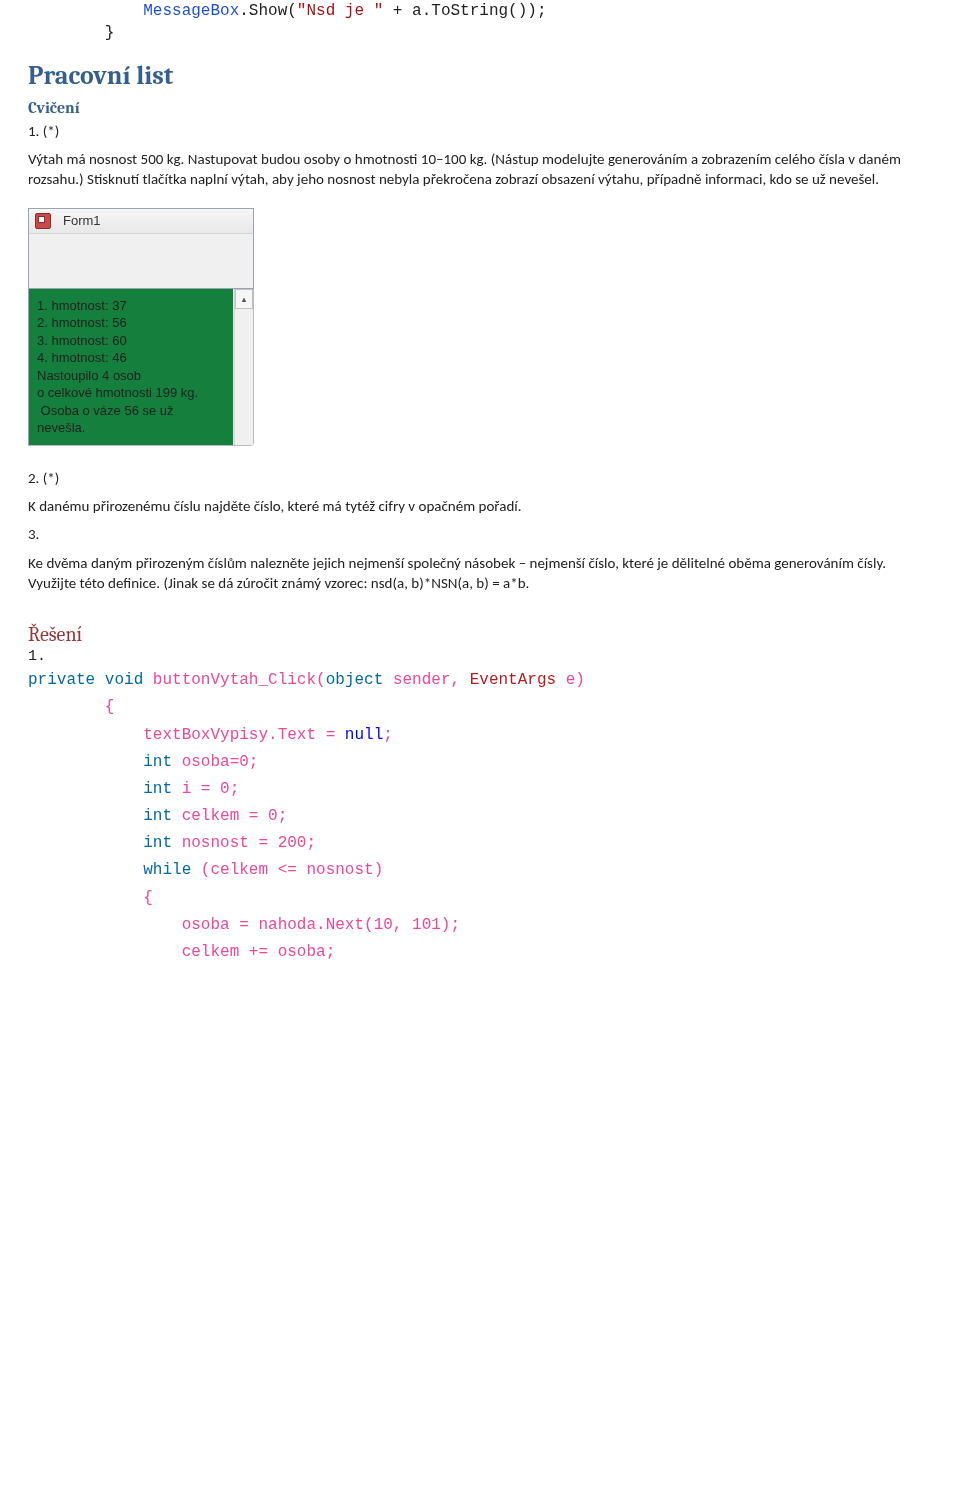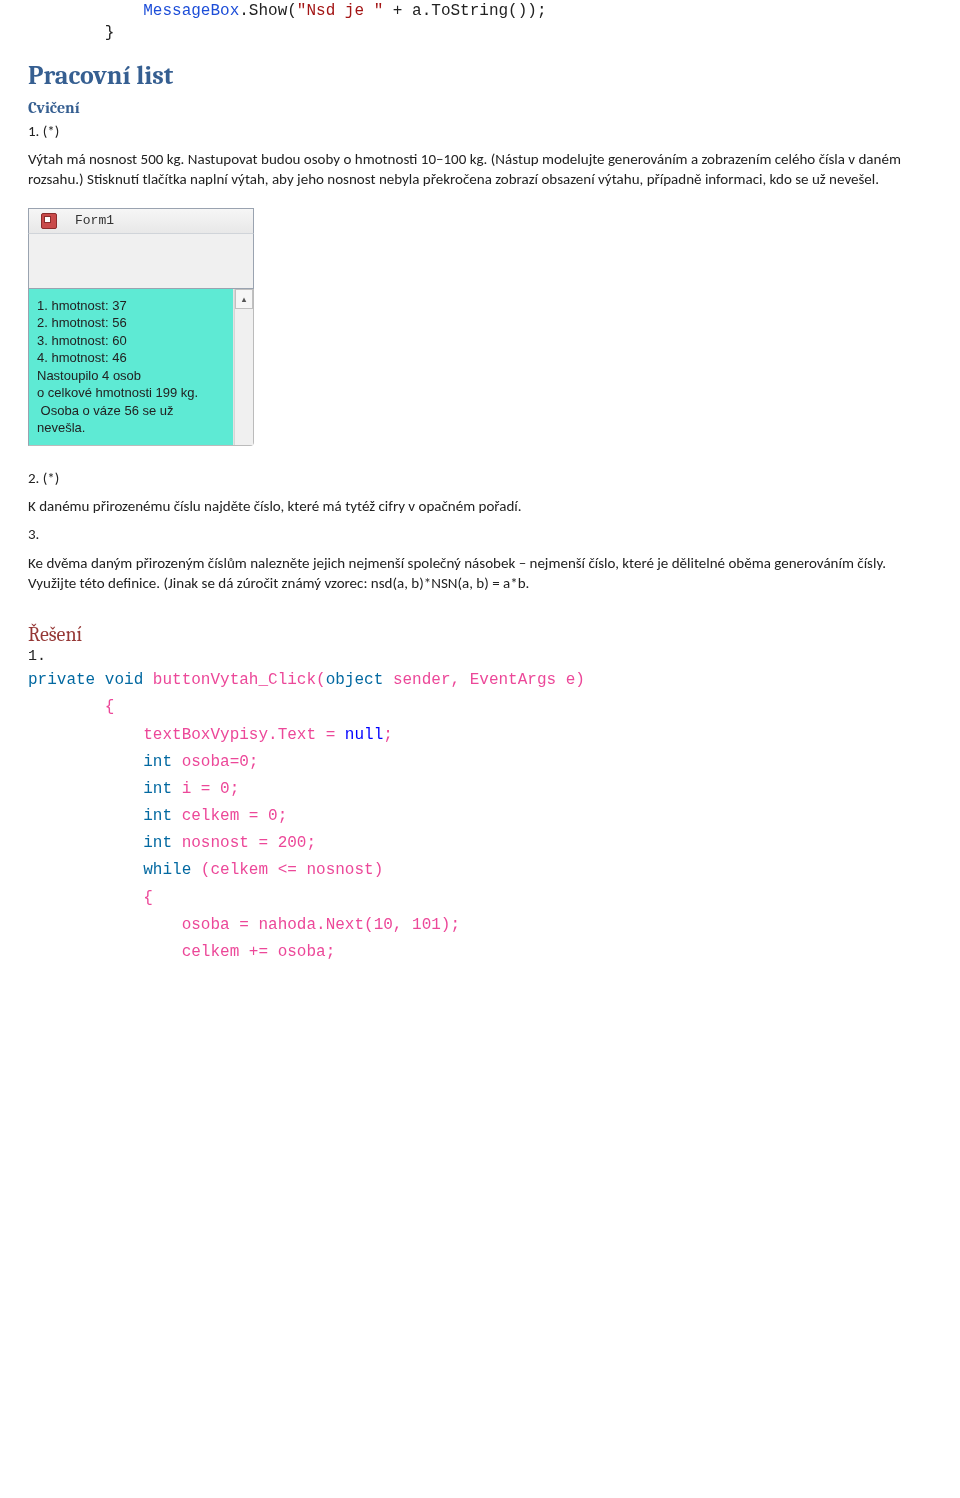--- a/index.html
+++ b/index.html
@@ -48,27 +48,27 @@
     display: inline-block;
     background: #fff;
     border-bottom-right-radius: 4px;
     overflow: hidden;
     margin: 10px 0 14px 0;
   }
   .titlebar {
     background: linear-gradient(#f6f6f6, #e8e8e8);
     border: 1px solid #9aa3b0;
     border-bottom: 1px solid #d0d4d9;
-    padding: 4px 8px 4px 12px;
-    font-family: Liberation Mono, monospace;
+    padding: 4px 8px 4px 6px;
+    font-family: Liberation Sans, sans-serif;
     font-size: 13px;
     color: #333;
     display: flex;
     align-items: center;
-    gap: 18px;
+    gap: 12px;
   }
   .form-icon {
     width: 14px; height: 14px;
     display: inline-block;
     background: #c94a4a;
     border: 1px solid #8b2c2c;
     border-radius: 2px;
     position: relative;
   }
   .form-icon::after {
@@ -87,21 +87,21 @@
     padding: 10px 8px 10px 8px;
     height: 34px;
   }
   .textbox-wrap {
     border-left: 1px solid #9aa3b0;
     border-right: 1px solid #bbb;
     border-bottom: 1px solid #bbb;
     display: flex;
   }
   .textbox {
-    background: #5eead4;
+    background: #15803d;
     padding: 8px 6px 8px 8px;
     font-family: "Segoe UI", Arial, sans-serif;
     font-size: 13px;
     color: #222;
     line-height: 1.35;
     white-space: pre;
     width: 190px;
     border-right: 1px solid #e3e3e3;
   }
   .scroll-col {
@@ -124,21 +124,21 @@
   }
   .scroll-track { flex: 1; }
 
   .csharp {
     font-family: Consolas, "Courier New", monospace;
     font-size: 16px;
     white-space: pre;
     line-height: 1.7;
   }
   .kw { color: #0369a1; font-family: Liberation Mono, monospace; }
-  .type2 { color: #ec4899; margin-top: 20px; }
+  .type2 { color: #b91c1c; margin-top: 20px; }
   .ident { color: #ec4899; }
   .null { color: #0000ff; }
   .num-row-label {
     font-family: "Courier New", Courier, monospace;
     font-size: 15px;
     margin: 2px 0;
   }
 </style>
 </head>
 <body>

